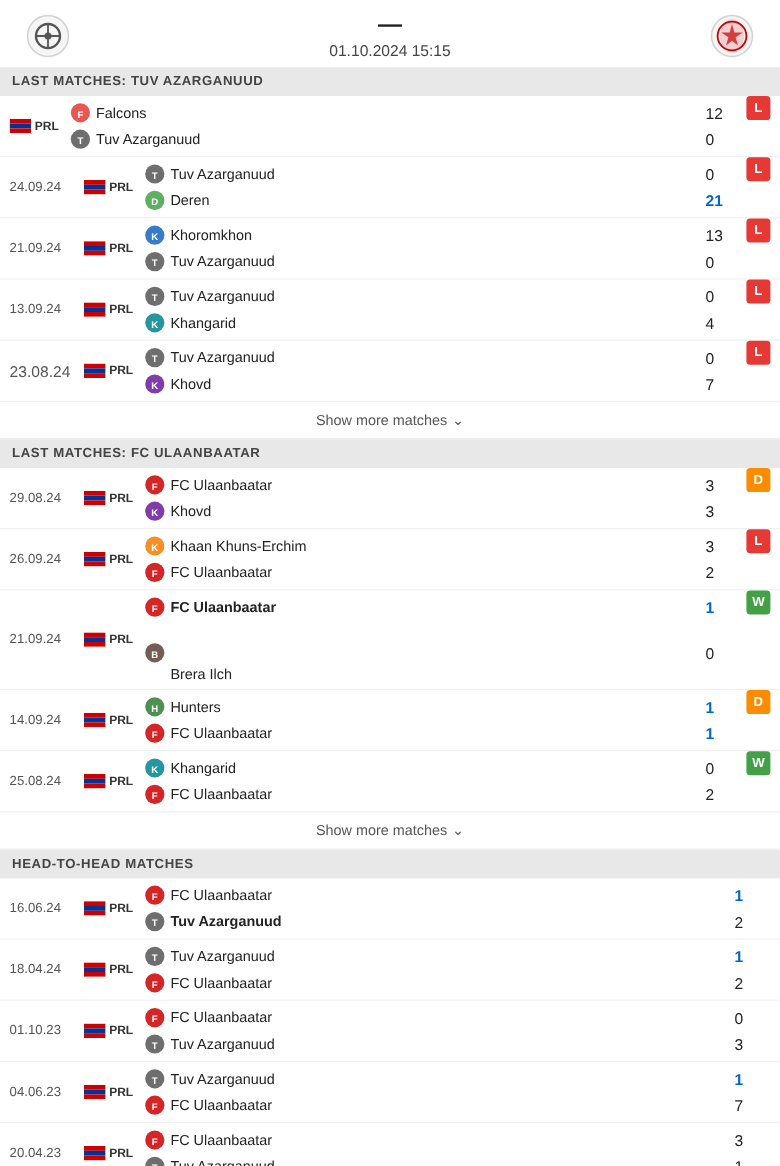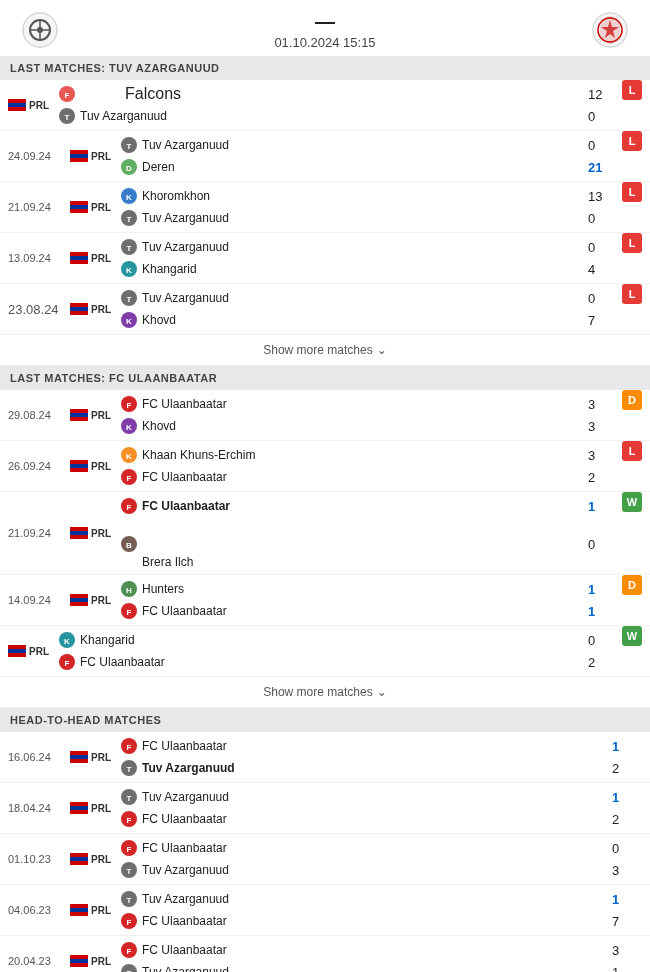--- a/index.html
+++ b/index.html
@@ -131,21 +131,21 @@
       <rect y="8" width="18" height="4" fill="#cc0000"></rect>
     </svg>
           <span style="font-size:10px;font-weight:bold;color:#333;">PRL</span>
         </div>
         <div style="flex:1;display:flex;flex-direction:column;padding:3px 0;">
           <div style="display:flex;align-items:center;gap:4px;padding:2px 0;">
             <div style="width:18px;height:18px;flex-shrink:0;"><svg width="18" height="18" viewBox="0 0 18 18">
     <circle cx="9" cy="9" r="8" fill="#e53935" opacity="0.85"></circle>
     <text x="9" y="13" text-anchor="middle" font-size="8" font-weight="bold" fill="#fff" font-family="Arial">F</text>
   </svg></div>
-            <span style="flex:1;font-size:16px;margin-left:45px;">Falcons</span>
+            <span style="flex:1;font-size:12px;">Falcons</span>
             <span style="width:30px;text-align:left;font-size:13px;">12</span>
           </div>
           <div style="display:flex;align-items:center;gap:4px;padding:2px 0;">
             <div style="width:18px;height:18px;flex-shrink:0;"><svg width="18" height="18" viewBox="0 0 18 18">
     <circle cx="9" cy="9" r="8" fill="#555" opacity="0.85"></circle>
     <text x="9" y="13" text-anchor="middle" font-size="8" font-weight="bold" fill="#fff" font-family="Arial">T</text>
   </svg></div>
             <span style="flex:1;font-size:12px;">Tuv Azarganuud</span>
             <span style="width:30px;text-align:left;font-size:13px;">0</span>
           </div>
@@ -434,20 +434,21 @@
             <span style="width:30px;text-align:left;font-size:13px;color:#0066cc;font-weight:bold;">1</span>
           </div>
         </div>
 
       <div class="result-badge result-D">D</div>
 
       </div>
     </div>
     <div style="border-bottom: 1px solid rgb(240, 240, 240);">
       <div style="display:flex;align-items:stretch;padding:0 8px;">
+        <div style="width:62px;display:flex;align-items:center;font-size:11px;color:#555;flex-shrink:0;">25.08.24</div>
         <div style="width:50px;display:flex;align-items:center;gap:3px;flex-shrink:0;">
           <svg width="18" height="12" viewBox="0 0 18 12">
       <rect width="18" height="4" fill="#cc0000"></rect>
       <rect y="4" width="18" height="4" fill="#003399"></rect>
       <rect y="8" width="18" height="4" fill="#cc0000"></rect>
     </svg>
           <span style="font-size:10px;font-weight:bold;color:#333;">PRL</span>
         </div>
         <div style="flex:1;display:flex;flex-direction:column;padding:3px 0;">
           <div style="display:flex;align-items:center;gap:4px;padding:2px 0;">

